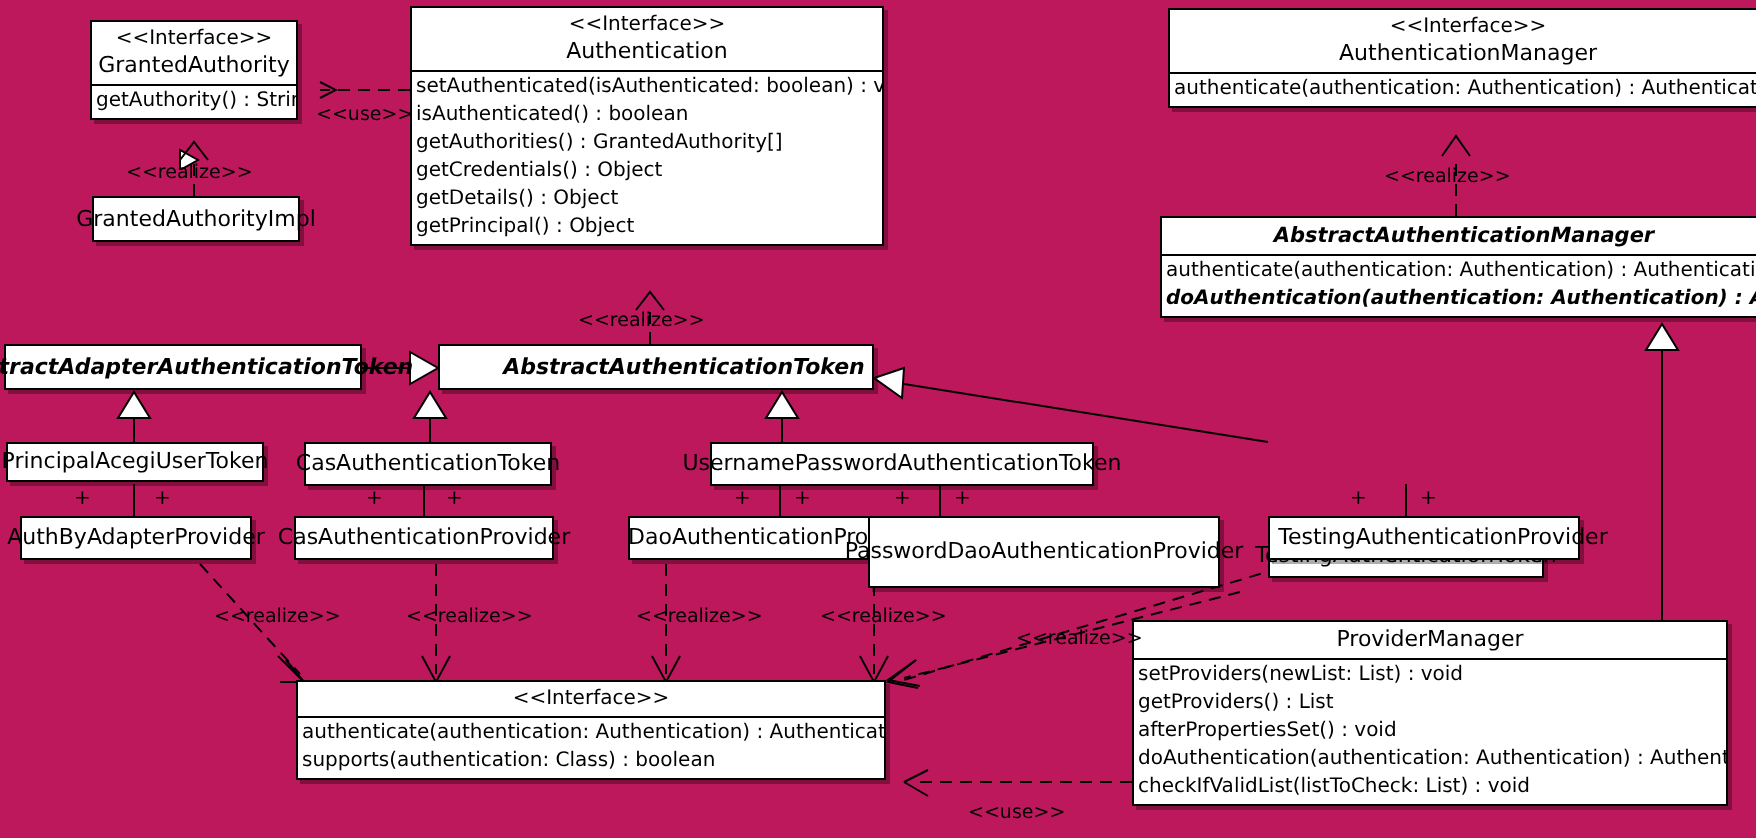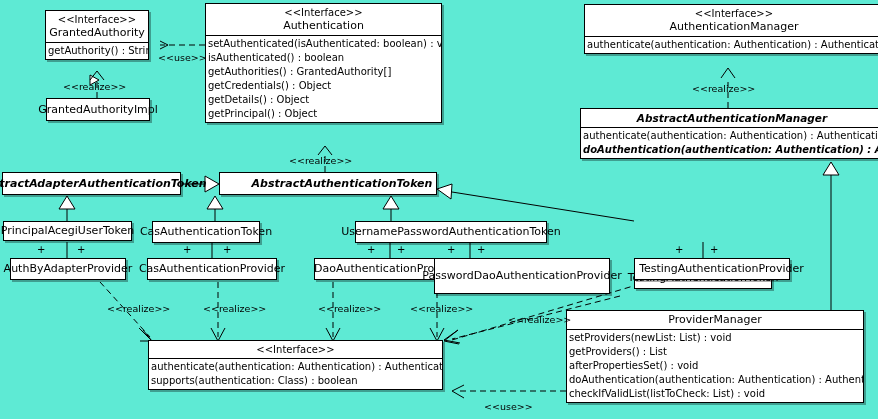--- a/index.html
+++ b/index.html
@@ -4,21 +4,21 @@
 <style>
   html, body {
     margin: 0;
     padding: 0;
     background: #ffffff;
   }
   #canvas {
     position: relative;
     width: 878px;
     height: 419px;
-    background: #5eead4;
+    background: #be185d;
     overflow: hidden;
     font-family: "DejaVu Sans", sans-serif;
   }
   svg.edges {
     position: absolute;
     left: 0; top: 0;
     width: 878px;
     height: 419px;
     pointer-events: none;
   }
@@ -276,21 +276,21 @@
   </div>
 
   <div class="uml simple" style="left:219px; top:172px; width:218px; height:23px;padding-left:28px;">
     <span class="cname abstract">AbstractAuthenticationToken</span>
   </div>
 
   <div class="uml simple" style="left:3px; top:221px; width:129px; height:20px;">
     <span class="cname">PrincipalAcegiUserToken</span>
   </div>
 
-  <div class="uml simple" style="left:152px; top:221px; width:108px; height:22px;">
+  <div class="uml simple" style="left:152px; top:221px; width:124px; height:22px;">
     <span class="cname">CasAuthenticationToken</span>
   </div>
 
   <div class="uml simple" style="left:355px; top:221px; width:192px; height:22px;">
     <span class="cname">UsernamePasswordAuthenticationToken</span>
   </div>
 
   <div class="uml simple" style="left:634px; top:221px; width:138px; height:22px;margin-top:46px;">
     <span class="cname">TestingAuthenticationToken</span>
   </div>

